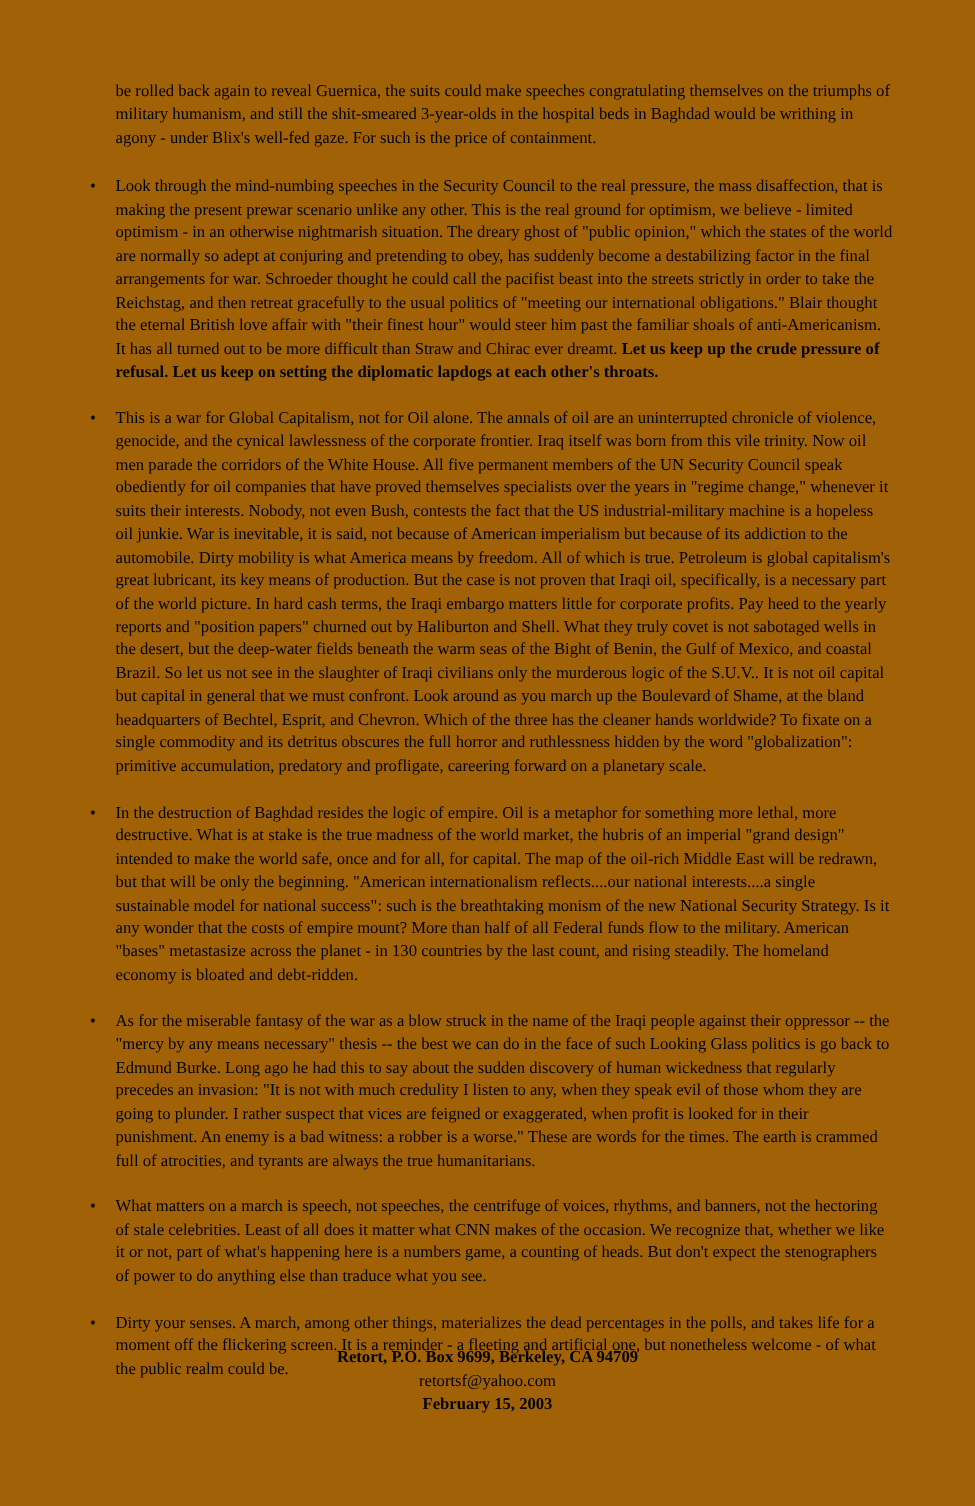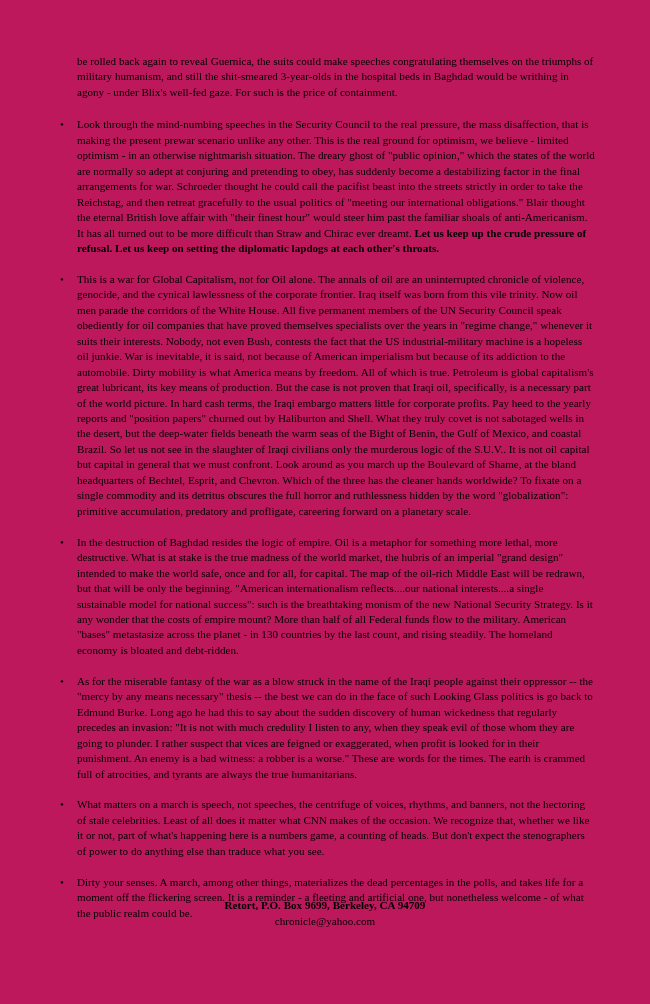--- a/index.html
+++ b/index.html
@@ -12,21 +12,21 @@
     width: 650px;
     height: 1004px;
     font-family: "Liberation Serif", "DejaVu Serif", serif;
     color: #000000;
     -webkit-font-smoothing: antialiased;
   }
   .page {
     position: relative;
     width: 650px;
     height: 1004px;
-    background: #be185d;
+    background: #a16207;
     box-sizing: border-box;
     padding: 54px 55px 0 56px;
   }
   .doc-body {
     font-size: 11.1px;
     line-height: 15.45px;
     text-align: left;
   }
   .para {
     margin: 0 0 15px 0;
@@ -112,15 +112,16 @@
 
     <div class="bullet-para">
       <span class="bullet">•</span>
       <span class="btext"><span class="lead-in">Dirty your senses.</span><span> A march, among other things, materializes the dead percentages in the polls, and takes life for a moment off the flickering screen. It is a reminder - a fleeting and artificial one, but nonetheless welcome - of what the public realm could be.</span><span class="bold-tail"></span></span>
     </div>
 
   </div>
 
   <div class="footer">
     <span class="footer-line bold">Retort, P.O. Box 9699, Berkeley, CA 94709</span>
-    <span class="footer-line email">chronicle@yahoo.com</span>
+    <span class="footer-line email">retortsf@yahoo.com</span>
+    <span class="footer-line bold">February 15, 2003</span>
   </div>
 </div>
 
 </body></html>

